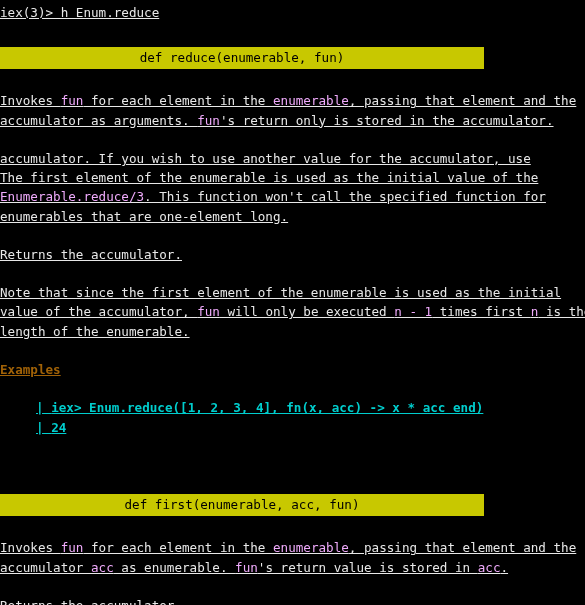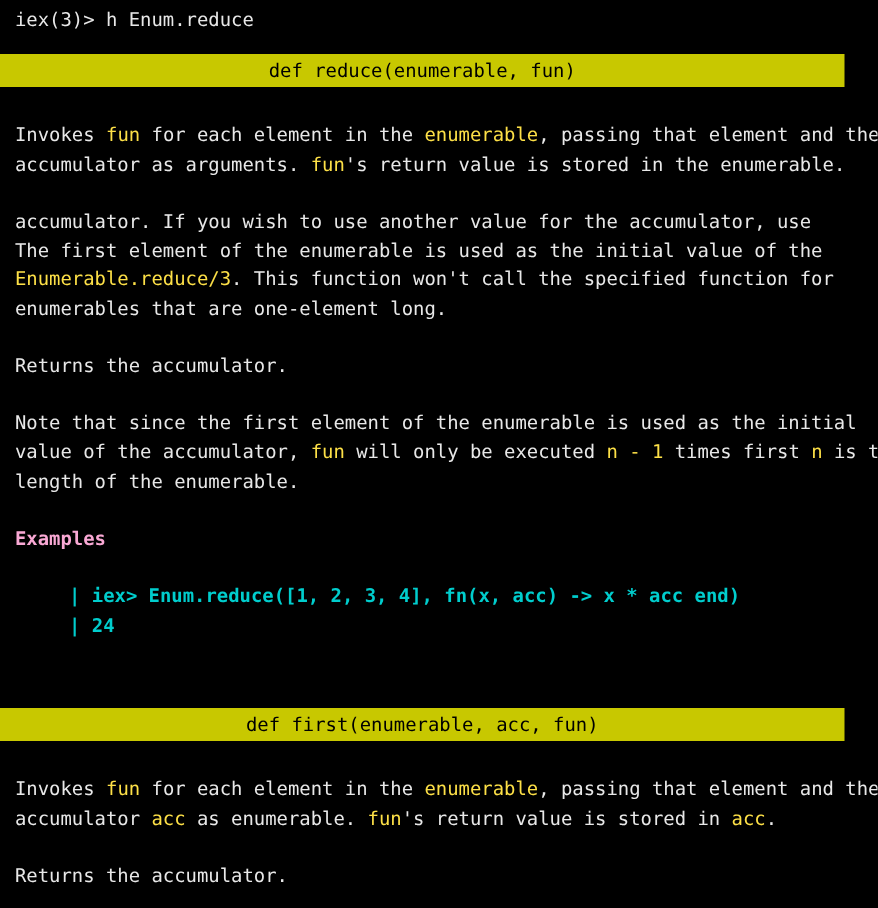--- a/index.html
+++ b/index.html
@@ -48,56 +48,57 @@
     position: absolute;
     top: 3px;
     left: 0;
     width: 585px;
   }
 
   .line {
     white-space: pre;
     height: 19.2px;
     line-height: 19.2px;
-    padding-left: 10px;
+    padding-left: 0;
+    text-decoration: underline;
   }
   .line.blank { color: transparent; }
 
   .prompt-line { color: #e8e8e8; }
 
   
   .sig-bar {
     background: #c8c800;
     color: #000000;
-    width: 563px;
+    width: 484px;
     height: 22px;
     line-height: 22px;
     text-align: center;
     white-space: pre;
     padding-left: 0;
     font-weight: normal;
-    margin-top: 8px;
+    margin-top: 19px;
     margin-bottom: 3px;
   }
 
   .section-heading {
-    color: #f9a8d4;
+    color: #a16207;
     font-weight: bold;
     white-space: pre;
   }
 
   .code-line {
     color: #00cdcd;
     white-space: pre;
     font-weight: bold;
     margin-left: 36px;
   }
   .code-gutter { color: #00cdcd; }
 
-  .kw { color: #fde047; }
+  .kw { color: #f0abfc; }
 
   .spacer-6  { height: 6px; }
 </style>
 </head>
 <body>
 
 <div class="terminal">
 
   <div class="scrollback-sliver">
     <span class="sliver-text">.....</span>
@@ -108,21 +109,21 @@
     <div class="line prompt-line">iex(3)&gt; h Enum.reduce</div>
 
     <div class="line blank spacer-6"></div>
 
     <div class="sig-bar">def reduce(enumerable, fun)</div>
 
     <div class="line blank">&nbsp;</div>
 
     <div id="doc0-body">
         <div class="line"><span>Invokes </span><span class="kw">fun</span><span> for each element in the </span><span class="kw">enumerable</span><span>, passing that element and the</span></div>
-        <div class="line"><span>accumulator as arguments. </span><span class="kw">fun</span><span>'s return value is stored in the enumerable.</span></div>
+        <div class="line"><span>accumulator as arguments. </span><span class="kw">fun</span><span>'s return only is stored in the accumulator.</span></div>
         <div class="line blank">&nbsp;</div>
         <div class="line"><span>accumulator. If you wish to use another value for the accumulator, use</span></div>
         <div class="line"><span>The first element of the enumerable is used as the initial value of the</span></div>
         <div class="line"><span class="kw">Enumerable.reduce/3</span><span>. This function won't call the specified function for</span></div>
         <div class="line"><span>enumerables that are one-element long.</span></div>
         <div class="line blank">&nbsp;</div>
         <div class="line"><span>Returns the accumulator.</span></div>
         <div class="line blank">&nbsp;</div>
         <div class="line"><span>Note that since the first element of the enumerable is used as the initial</span></div>
         <div class="line"><span>value of the accumulator, </span><span class="kw">fun</span><span> will only be executed </span><span class="kw">n - 1</span><span> times first </span><span class="kw">n</span><span> is the</span></div>

